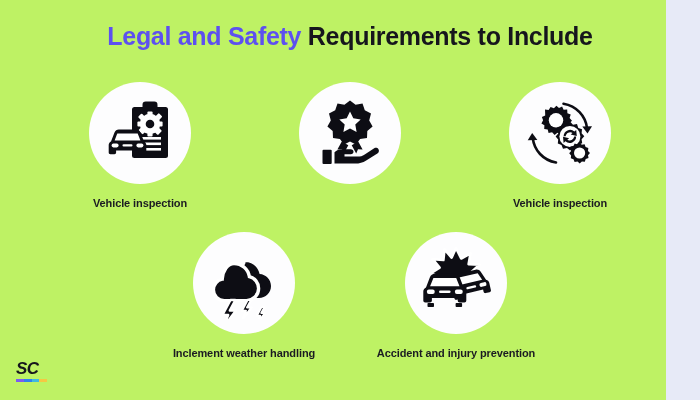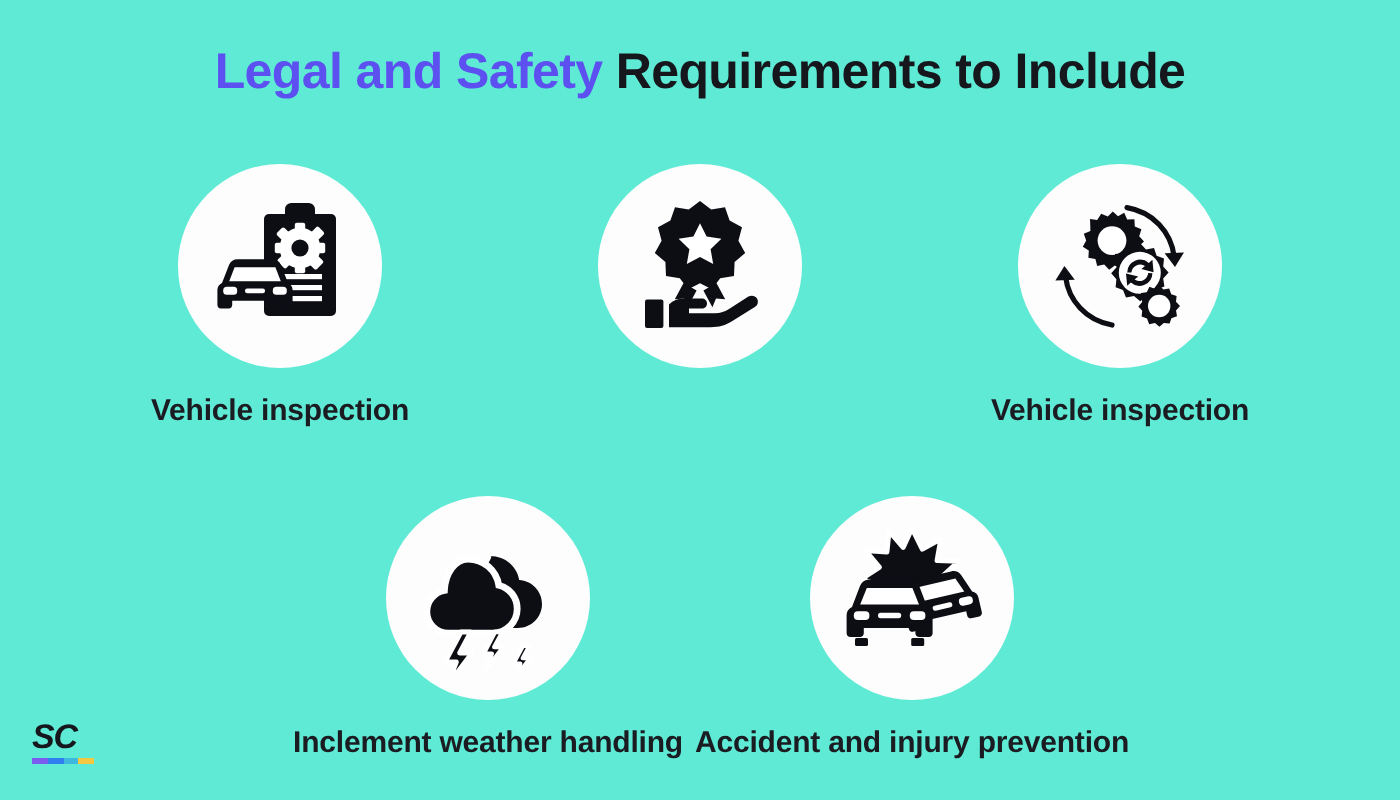--- a/index.html
+++ b/index.html
@@ -9,23 +9,24 @@
   body {
     width: 700px;
     height: 400px;
     background: #e7eaf7;
     font-family: "Liberation Sans", sans-serif;
     overflow: hidden;
     position: relative;
   }
   .slide {
     position: relative;
-    width: 700px;
+    width: 624px;
     height: 400px;
-    background: #5eead4;
+    background: #bef264;
+    padding-left: 42px;
   }
   
   .title {
     position: absolute;
     top: 22px;
     left: 0;
     width: 700px;
     text-align: center;
     font-size: 25px;
     font-weight: bold;
@@ -39,42 +40,42 @@
   .title .rest {
     color: #16161d;
   }
   
   .row {
     position: absolute;
     display: flex;
     justify-content: center;
   }
   .row-1 { top: 82px; left: 0; width: 700px; gap: 108px; }
-  .row-2 { top: 248px; left: 0; width: 700px; gap: 110px; }
+  .row-2 { top: 232px; left: 0; width: 700px; gap: 110px; }
 
   .item {
     width: 102px;
     display: flex;
     flex-direction: column;
     align-items: center;
   }
   .circle {
     width: 102px;
     height: 102px;
     border-radius: 50%;
     background: #fdfdfe;
     display: flex;
     align-items: center;
     justify-content: center;
     flex: 0 0 auto;
   }
   .circle svg { display: block; }
   .caption {
     margin-top: 13px;
-    font-size: 15px;
+    font-size: 11px;
     font-weight: bold;
     color: #1b1b22;
     text-align: center;
     white-space: nowrap;
     letter-spacing: -0.1px;
   }
   
   .logo {
     position: absolute;
     left: 16px;

